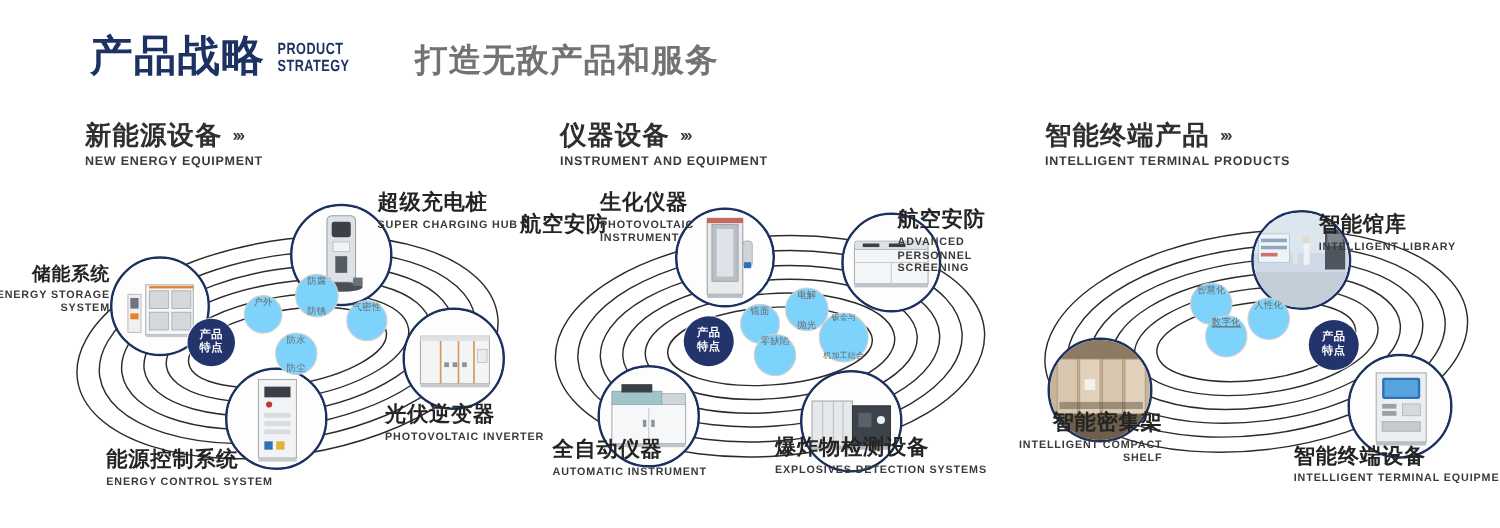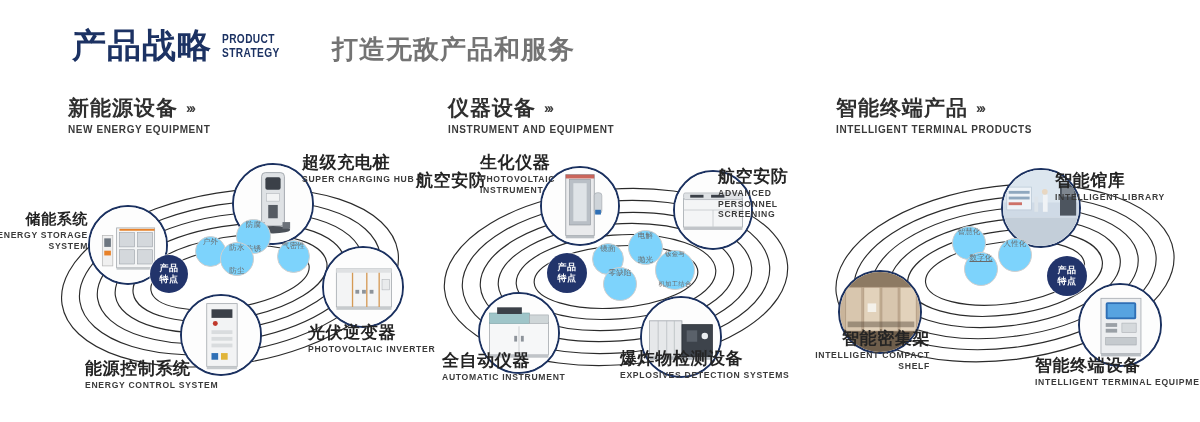--- a/index.html
+++ b/index.html
@@ -216,21 +216,21 @@
       <span>特点</span>
     </div>
 
     <div class="bub" style="left:155px;top:86px;width:31px;height:31px;">
       <span>户外</span>
     </div>
     <div class="bub" style="left:196px;top:69px;width:35px;height:35px;">
       <span>防腐</span>
       <span>防锈</span>
     </div>
-    <div class="bub" style="left:180px;top:92px;width:34px;height:34px;">
+    <div class="bub" style="left:180px;top:116px;width:34px;height:34px;">
       <span>防水</span>
       <span>防尘</span>
     </div>
     <div class="bub" style="left:237px;top:90px;width:33px;height:33px;">
       <span>气密性</span>
     </div>
 
     <div class="lbl right sm wrap" style="left:-44px;top:60px;width:92px;">
       <div class="cn">储能系统</div>
       <div class="en">ENERGY STORAGE SYSTEM</div>

